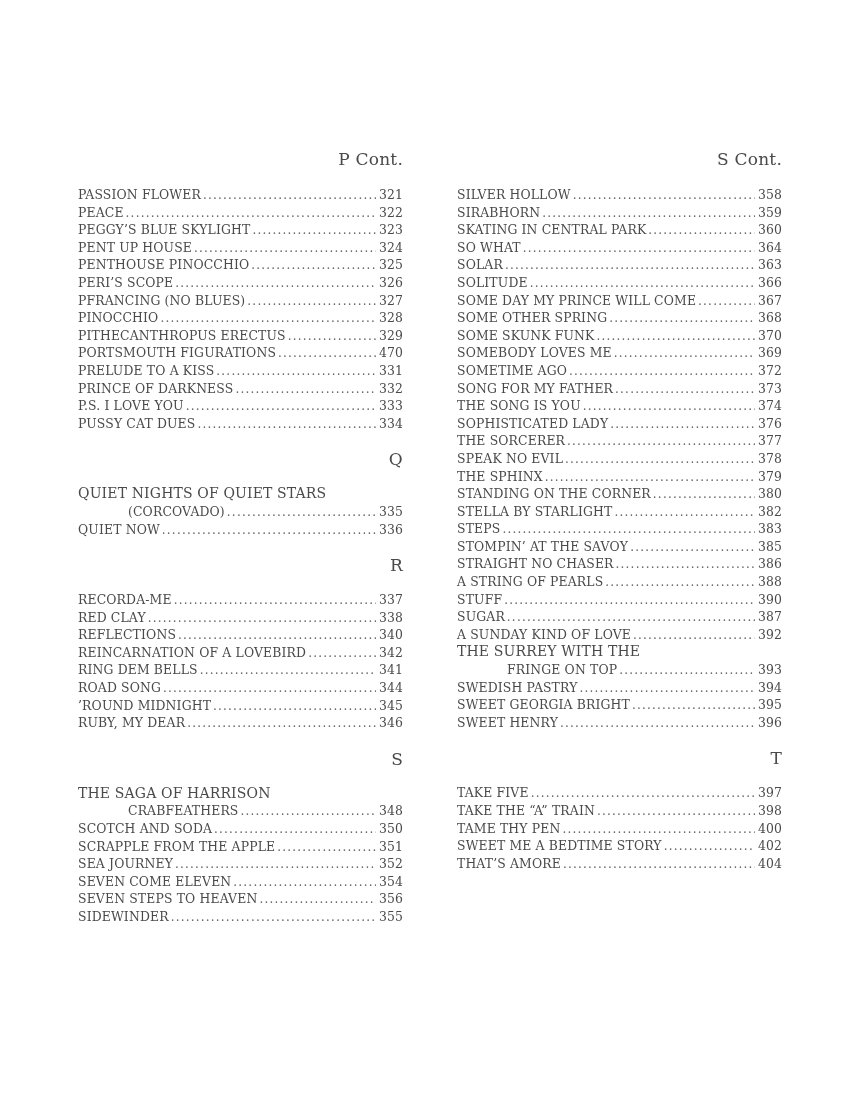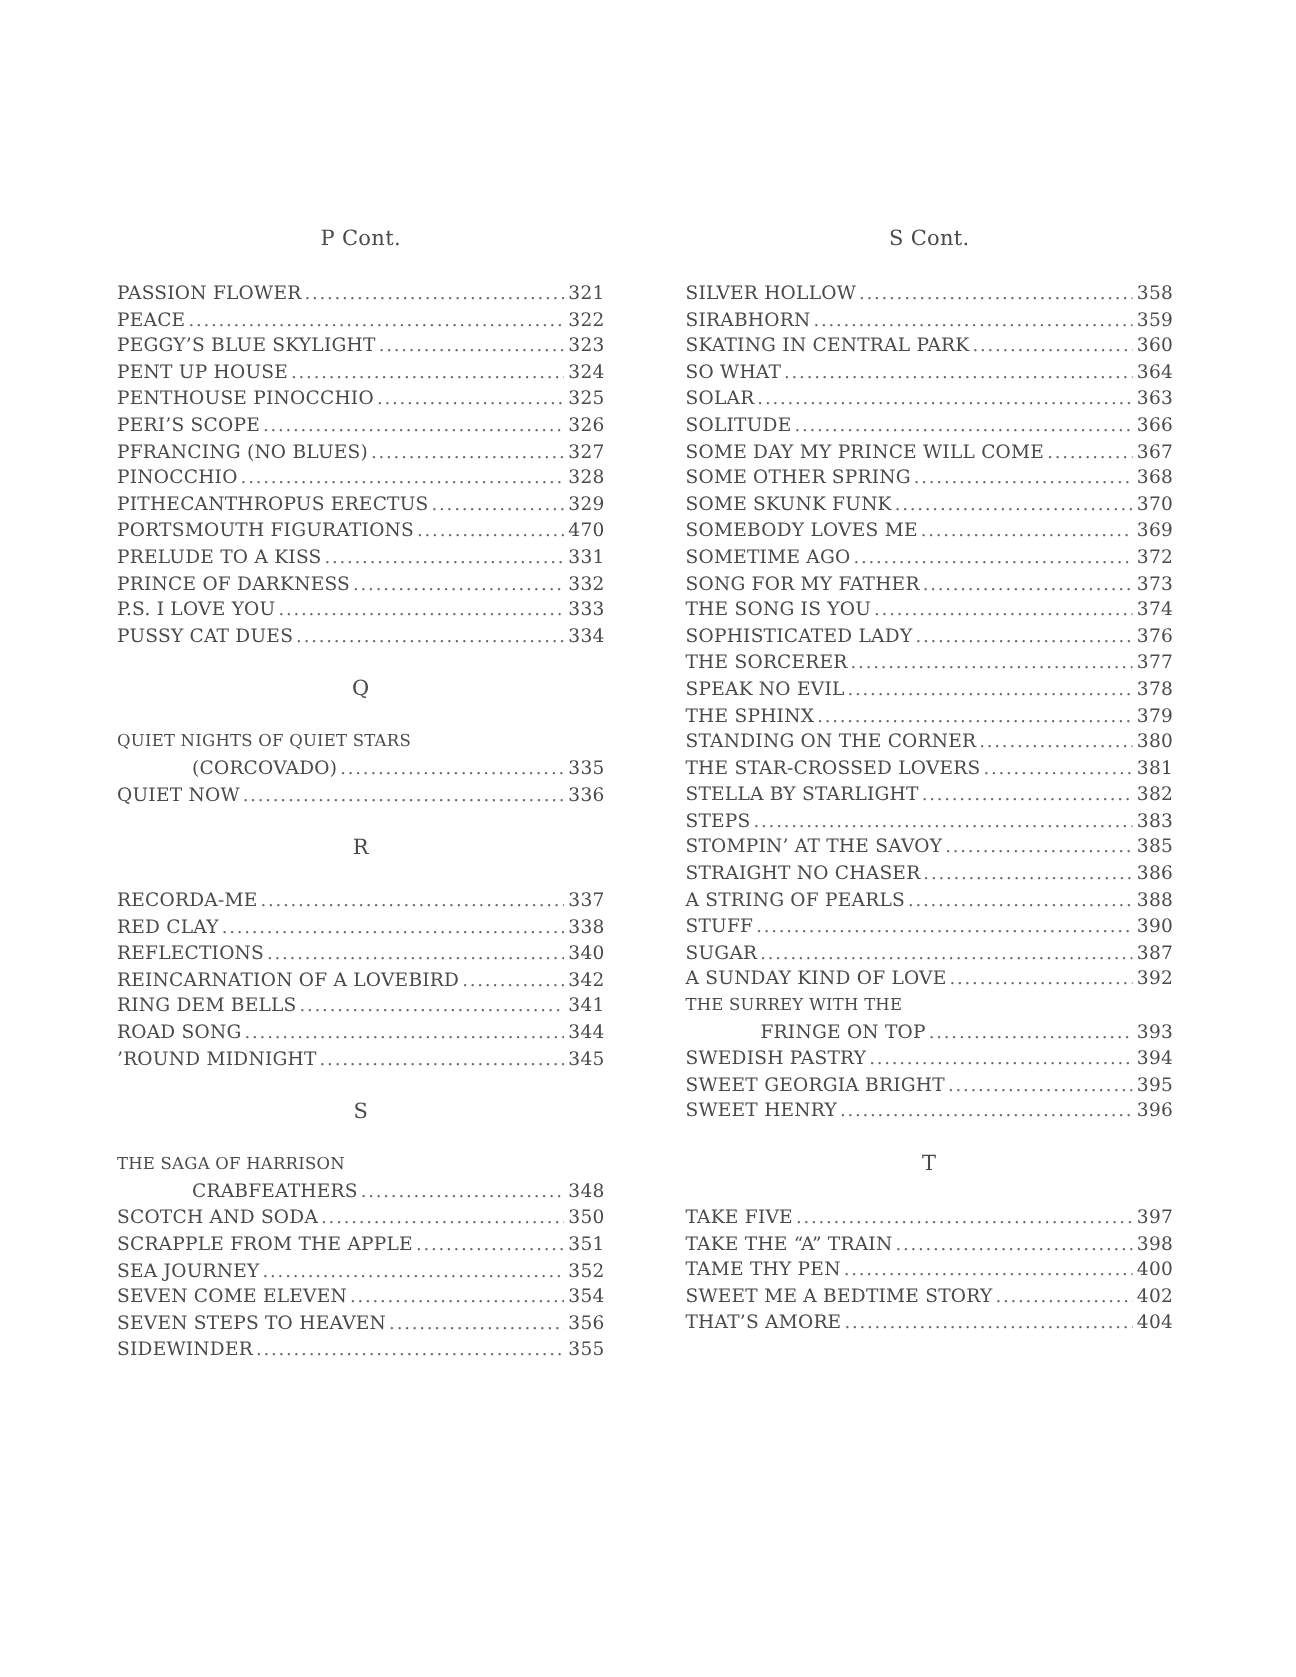--- a/index.html
+++ b/index.html
@@ -5,40 +5,40 @@
   html, body { margin: 0; padding: 0; background: #ffffff; }
   body {
     width: 864px; height: 1118px; position: relative; overflow: hidden;
     font-family: "DejaVu Serif", "Liberation Serif", serif;
     color: #4a4a4a;
   }
   .col { position: absolute; top: 150px; width: 325px; }
   .col.left { left: 78px; }
   .col.right { left: 457px; }
   .heading {
-    text-align: center; font-size: 14px; height: 18px; line-height: 18px;
+    text-align: right; font-size: 17px; height: 18px; line-height: 18px;
     letter-spacing: 0.2px;
   }
   .col-heading { margin-bottom: 18px; }
   .section-heading { margin-top: 18px; margin-bottom: 17px; }
   .entry {
     display: flex; align-items: baseline;
     font-size: 12.4px; line-height: 17.6px; height: 17.6px;
     white-space: nowrap; letter-spacing: 0.15px;
   }
   .entry .title { flex: 0 0 auto; }
   .entry .leader {
     flex: 1 1 auto; overflow: hidden; margin: 0 3px 0 2px;
     font-size: 12px; letter-spacing: 1.2px; color: #666;
   }
   .entry .leader::before {
     content: "..............................................................................................................";
   }
   .entry .page { flex: 0 0 auto; text-align: right; }
-  .entry-wrap .first { font-size: 11px; line-height: 17.6px; height: 17.6px; letter-spacing: 0.15px; white-space: nowrap; }
+  .entry-wrap .first { font-size: 14px; line-height: 17.6px; height: 17.6px; letter-spacing: 0.15px; white-space: nowrap; }
   .entry-wrap .entry { padding-left: 50px; }
 </style>
 </head>
 <body>
 
 <div class="col left">
   <div class="heading col-heading">P Cont.</div>
   <div>
       <div class="entries">
         <div class="entry">
@@ -158,20 +158,25 @@
         <div class="entry">
           <span class="title">ROAD SONG</span>
           <span class="leader"></span>
           <span class="page">344</span>
         </div>
         <div class="entry">
           <span class="title">’ROUND MIDNIGHT</span>
           <span class="leader"></span>
           <span class="page">345</span>
         </div>
+        <div class="entry">
+          <span class="title">RUBY, MY DEAR</span>
+          <span class="leader"></span>
+          <span class="page">346</span>
+        </div>
       </div>
       <div class="heading section-heading">S</div>
       <div class="entries">
         <div class="entry-wrap">
           <div class="first">THE SAGA OF HARRISON</div>
           <div class="entry">
             <span class="title">CRABFEATHERS</span>
             <span class="leader"></span>
             <span class="page">348</span>
           </div>
@@ -298,25 +303,20 @@
           <span class="title">THE SPHINX</span>
           <span class="leader"></span>
           <span class="page">379</span>
         </div>
         <div class="entry">
           <span class="title">STANDING ON THE CORNER</span>
           <span class="leader"></span>
           <span class="page">380</span>
         </div>
         <div class="entry">
-          <span class="title">THE STAR-CROSSED LOVERS</span>
-          <span class="leader"></span>
-          <span class="page">381</span>
-        </div>
-        <div class="entry">
           <span class="title">STELLA BY STARLIGHT</span>
           <span class="leader"></span>
           <span class="page">382</span>
         </div>
         <div class="entry">
           <span class="title">STEPS</span>
           <span class="leader"></span>
           <span class="page">383</span>
         </div>
         <div class="entry">

